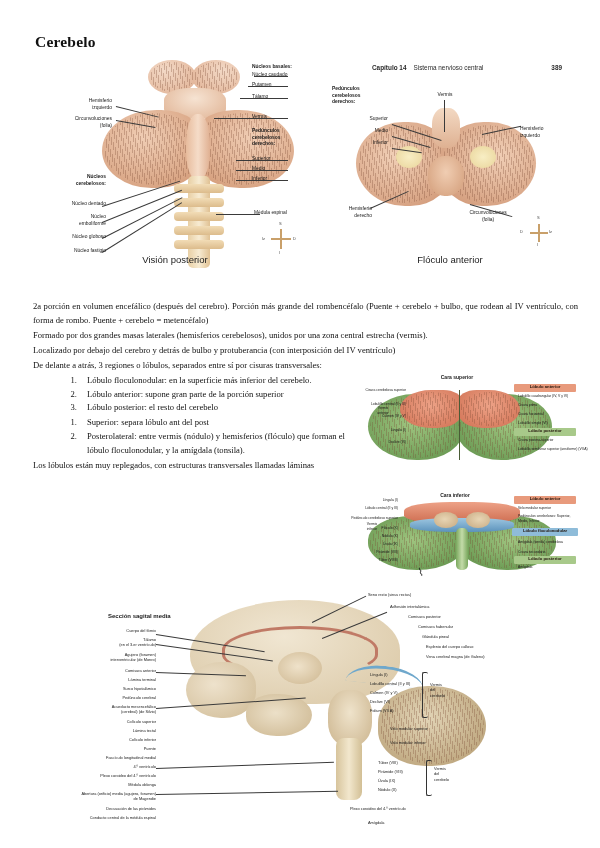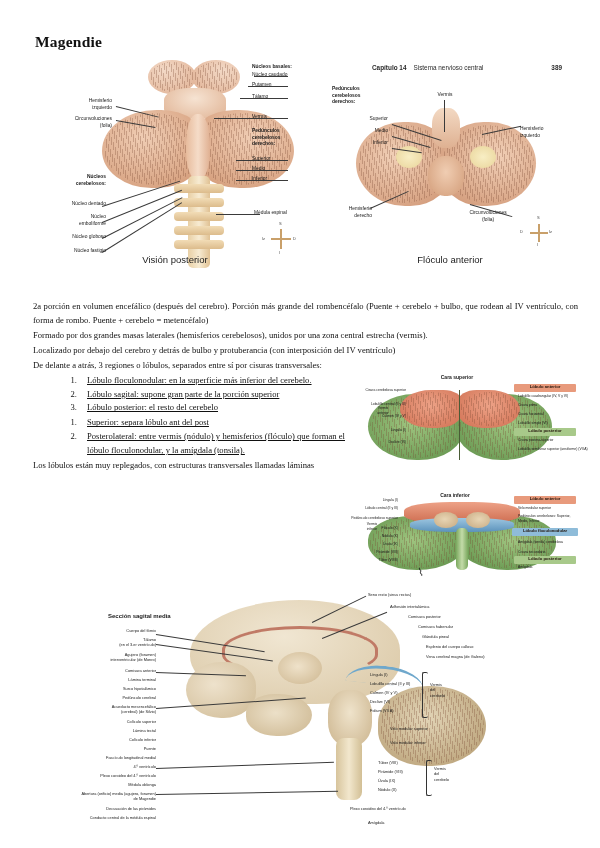--- a/index.html
+++ b/index.html
@@ -53,21 +53,21 @@
   }
   
   .prose{
     position:absolute;left:33px;top:300px;width:545px;
     font-family:"Liberation Serif",serif;font-size:8.6px;color:#111;
     line-height:1.62;text-align:justify;
   }
   .prose p{margin:0 0 1px 0;}
   .prose .narrow{width:310px;text-align:justify;}
   .prose ol{margin:1px 0 1px 0;padding-left:46px;width:266px;}
-  .prose ol li{margin:0;padding-left:8px;text-align:justify;text-decoration:underline;}
+  .prose ol li{margin:0;padding-left:8px;text-align:justify;}
   .prose ol li::marker{font-family:"Liberation Serif",serif;}
   
   .chip{
     position:absolute;font-family:"Liberation Sans",sans-serif;
     font-size:4.2px;font-weight:bold;color:#23150c;text-align:center;
     padding:1.4px 2px;border-radius:1px;line-height:1.15;
   }
   .brace{
     position:absolute;border-left:.6px solid #333;
     border-top:.6px solid #333;border-bottom:.6px solid #333;
@@ -76,21 +76,21 @@
   .scribble{
     position:absolute;font-family:"Liberation Serif",serif;
     font-size:11px;color:#111;transform:rotate(-14deg);opacity:.85;
   }
 </style>
 </head>
 <body>
 
 <div class="page">
 
-  <div class="doc-title">Magendie</div>
+  <div class="doc-title">Cerebelo</div>
 
   <div class="running-head">
     <span class="rh-chap">Capítulo 14</span>
     <span class="rh-sec">Sistema nervioso central</span>
     <span class="rh-page">389</span>
   </div>
 
   <div class="fig" style="left:40px;top:58px;width:290px;height:215px;">
 
     <div>
@@ -241,21 +241,21 @@
     <div class="fig-cap" style="position:absolute;left:55px;top:176px;width:130px;">Flóculo anterior</div>
   </div>
 
   <div class="prose">
     <p>2a porción en volumen encefálico (después del cerebro). Porción más grande del rombencéfalo (Puente + cerebelo + bulbo, que rodean al IV ventrículo, con forma de rombo. Puente + cerebelo = metencéfalo)</p>
     <p>Formado por dos grandes masas laterales (hemisferios cerebelosos), unidos por una zona central estrecha (vermis).</p>
     <p>Localizado por debajo del cerebro y detrás de bulbo y protuberancia (con interposición del IV ventrículo)</p>
     <p class="narrow">De delante a atrás, 3 regiones o lóbulos, separados entre sí por cisuras transversales:</p>
     <ol>
       <li>Lóbulo floculonodular: en la superficie más inferior del cerebelo.</li>
-      <li>Lóbulo sagital: supone gran parte de la porción superior</li>
+      <li>Lóbulo anterior: supone gran parte de la porción superior</li>
       <li>Lóbulo posterior: el resto del cerebelo</li>
     </ol>
     <ol>
       <li>Superior: separa lóbulo ant del post</li>
       <li>Posterolateral: entre vermis (nódulo) y hemisferios (flóculo) que forman el lóbulo floculonodular, y la amígdala (tonsila).</li>
     </ol>
     <p class="narrow">Los lóbulos están muy replegados, con estructuras transversales llamadas láminas</p>
   </div>
 
   <div class="fig" style="left:352px;top:376px;width:246px;height:92px;">

